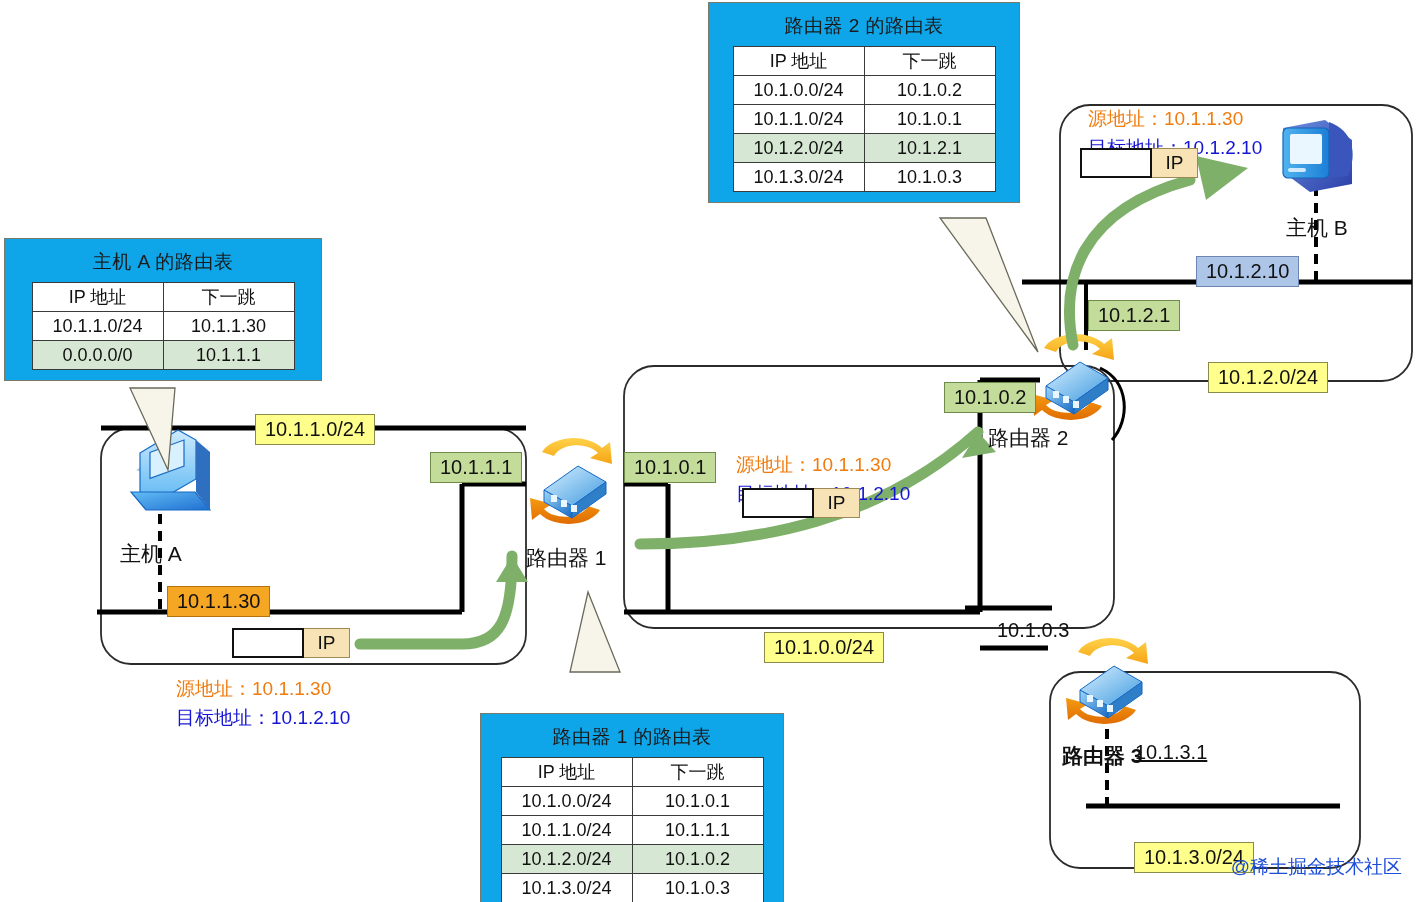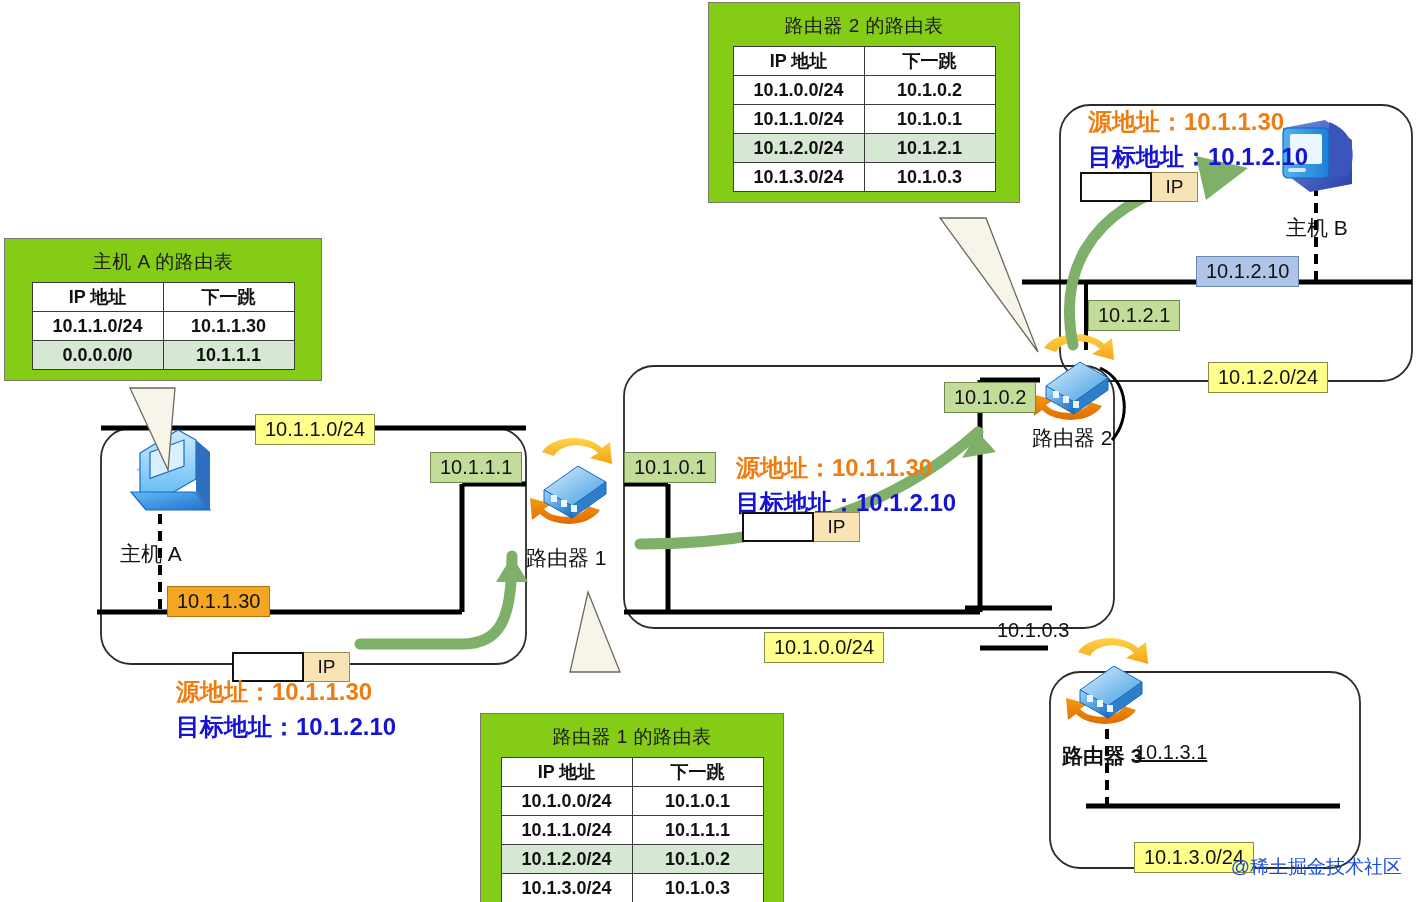--- a/index.html
+++ b/index.html
@@ -2,52 +2,52 @@
 <html><head>
 <meta charset="utf-8">
 <style>
   html,body{margin:0;padding:0;background:#fff;}
   body{width:1416px;height:902px;position:relative;overflow:hidden;
        font-family:"Liberation Sans","DejaVu Sans",sans-serif;}
   #stage{position:absolute;left:0;top:0;width:1416px;height:902px;}
   svg.layer{position:absolute;left:0;top:0;width:1416px;height:902px;overflow:visible;}
 
   
-  .panel{position:absolute;background:#84cc16;border:1.5px solid #7a7a6a;
+  .panel{position:absolute;background:#0ea5e9;border:1.5px solid #7a7a6a;
          box-sizing:border-box;padding:6px 10px 10px 10px;z-index:40;}
   .panel .ptitle{text-align:center;font-size:19px;color:#1a1a1a;
          padding:4px 0 7px 0;letter-spacing:.5px;}
   .panel table{border-collapse:collapse;margin:0 auto;background:#fff;}
   .panel td{border:1.4px solid #3a3a3a;font-size:18px;color:#111;
          text-align:center;padding:1px 6px;height:26px;min-width:118px;
-         background:#fff;line-height:1.15;font-weight:bold;}
+         background:#fff;line-height:1.15;}
   .panel tr.hl td{background:#d6e8d3;}
   .panel tr.head td{font-size:18px;}
 
   
   .chip{position:absolute;font-size:20px;color:#111;line-height:1;
         padding:4px 9px 5px 9px;box-sizing:border-box;white-space:nowrap;z-index:30;}
   .chip.yellow{background:#ffff8c;border:1.3px solid #8a8a4a;}
   .chip.green{background:#c4dc9a;border:1.3px solid #6f8a4a;}
   .chip.orange{background:#f5a623;border:1.3px solid #b37410;}
   .chip.blue{background:#adc6e8;border:1.3px solid #6b86b0;}
   .chip.plain{background:transparent;border:none;}
 
   
   .cap{position:absolute;font-size:21px;color:#111;white-space:nowrap;z-index:30;}
 
   
-  .pkt{position:absolute;display:flex;z-index:30;margin-top:24px;}
+  .pkt{position:absolute;display:flex;z-index:30;}
   .pkt .body{width:72px;height:30px;background:#fff;border:2px solid #111;box-sizing:border-box;}
   .pkt .hdr{width:46px;height:30px;background:#f7e3b5;border:1.5px solid #9a8a55;
             border-left:none;box-sizing:border-box;font-size:19px;color:#111;
             display:flex;align-items:center;justify-content:center;}
 
   
-  .addr{position:absolute;z-index:30;white-space:nowrap;font-weight:bold;font-size:24px;}
+  .addr{position:absolute;z-index:30;white-space:nowrap;font-weight:normal;font-size:19px;}
   .addr .l1{color:#f07c10;}
   .addr .l2{color:#1414d2;margin-top:3px;}
   .addr .l1,.addr .l2{display:block;}
 
   .wm{position:absolute;right:14px;bottom:22px;font-size:19px;color:#1d4ed8;z-index:45;}
 </style>
 </head>
 <body>
 
 <div id="stage">
@@ -293,21 +293,21 @@
 
   <div class="chip plain" style="left:988px;top:616px;">10.1.0.3</div>
   <div class="chip plain" style="left:1126px;top:738px;text-decoration:underline;">10.1.3.1</div>
 
   <div class="chip orange" style="left:167px;top:586px;">10.1.1.30</div>
   <div class="chip blue" style="left:1196px;top:256px;">10.1.2.10</div>
 
   <div class="cap" style="left:120px;top:540px;">主机 A</div>
   <div class="cap" style="left:1286px;top:214px;">主机 B</div>
   <div class="cap" style="left:526px;top:536px;margin-top:8px;">路由器 1</div>
-  <div class="cap" style="left:1032px;top:424px;">路由器 2</div>
+  <div class="cap" style="left:988px;top:424px;">路由器 2</div>
   <div class="cap" style="left:1062px;top:742px;font-weight:bold;">路由器 3</div>
 
   <div class="pkt" style="left:232px;top:628px;">
     <div class="body"></div>
     <div class="hdr">IP</div>
   </div>
   <div class="addr" style="left:176px;top:676px;">
     <span class="l1">
       <span>源地址</span><span>：</span><span>10.1.1.30</span>
     </span>

